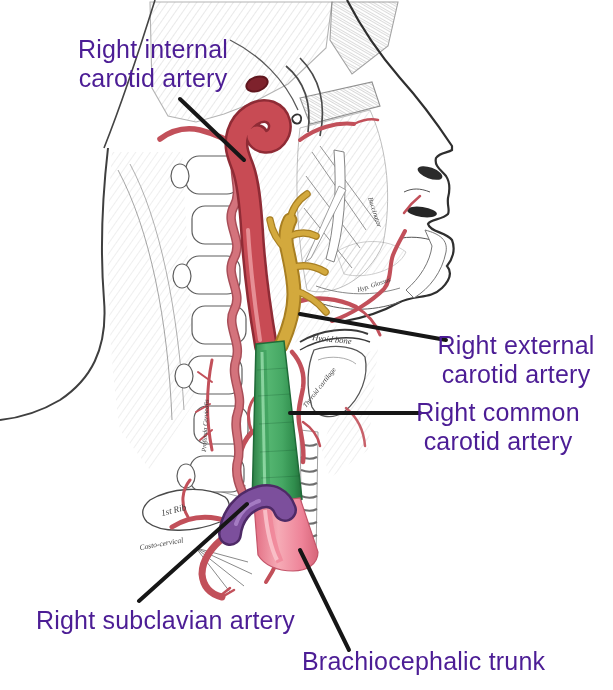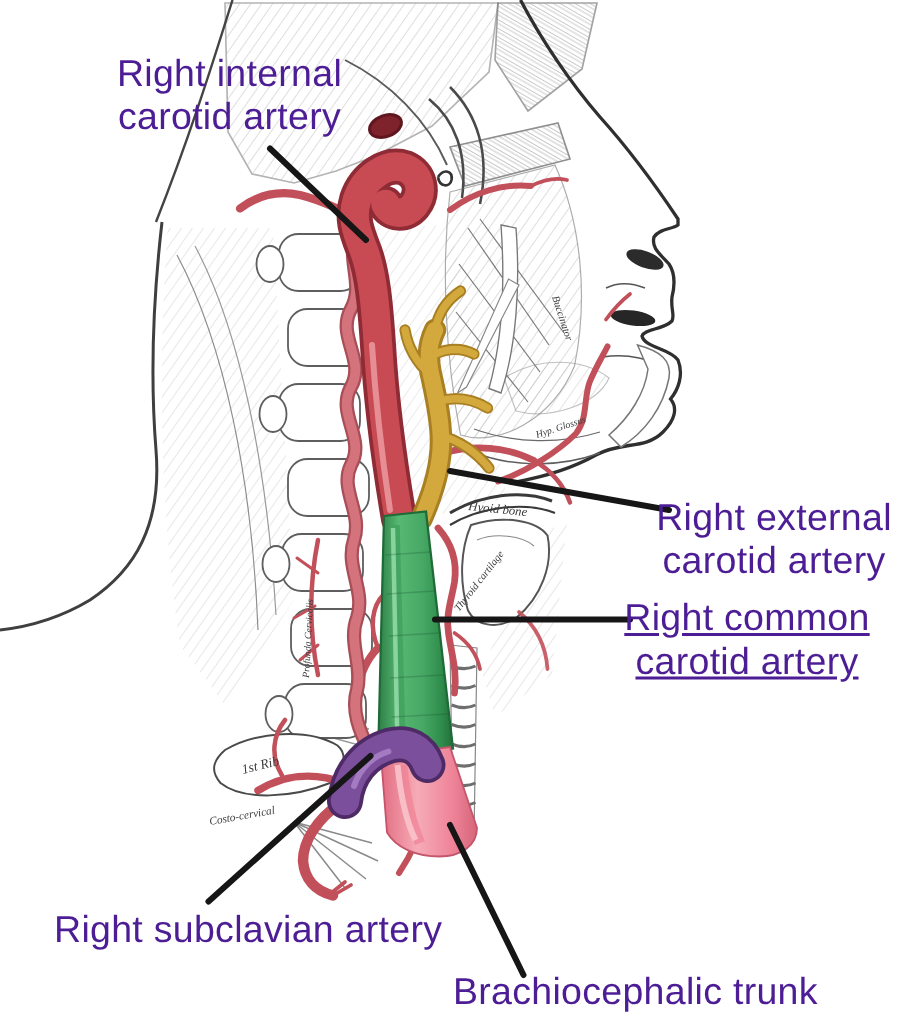--- a/index.html
+++ b/index.html
@@ -9,21 +9,21 @@
   }
   .stage svg{position:absolute;left:0;top:0;}
   .anno-label{
     position:absolute;color:#4c1d95;font-size:25px;line-height:29px;
     font-family:"Liberation Sans",sans-serif;letter-spacing:0.2px;
   }
   .anno-label span{display:block;}
   .center{text-align:center;}
   #lab-internal{left:55px;top:35px;width:196px;}
   #lab-external{left:428px;top:319px;width:176px;margin-top:12px;}
-  #lab-common{left:410px;top:398px;width:176px;text-decoration:underline;}
+  #lab-common{left:410px;top:398px;width:176px;}
   #lab-subclavian{left:36px;top:606px;width:260px;}
   #lab-brachio{left:302px;top:647px;width:260px;}
   .tiny-label{font-family:"Liberation Serif",serif;font-style:italic;fill:#3c3c3c;}
 </style>
 </head>
 <body>
 
 <div class="stage">
 
 <svg width="613" height="690" viewBox="0 0 613 690">

